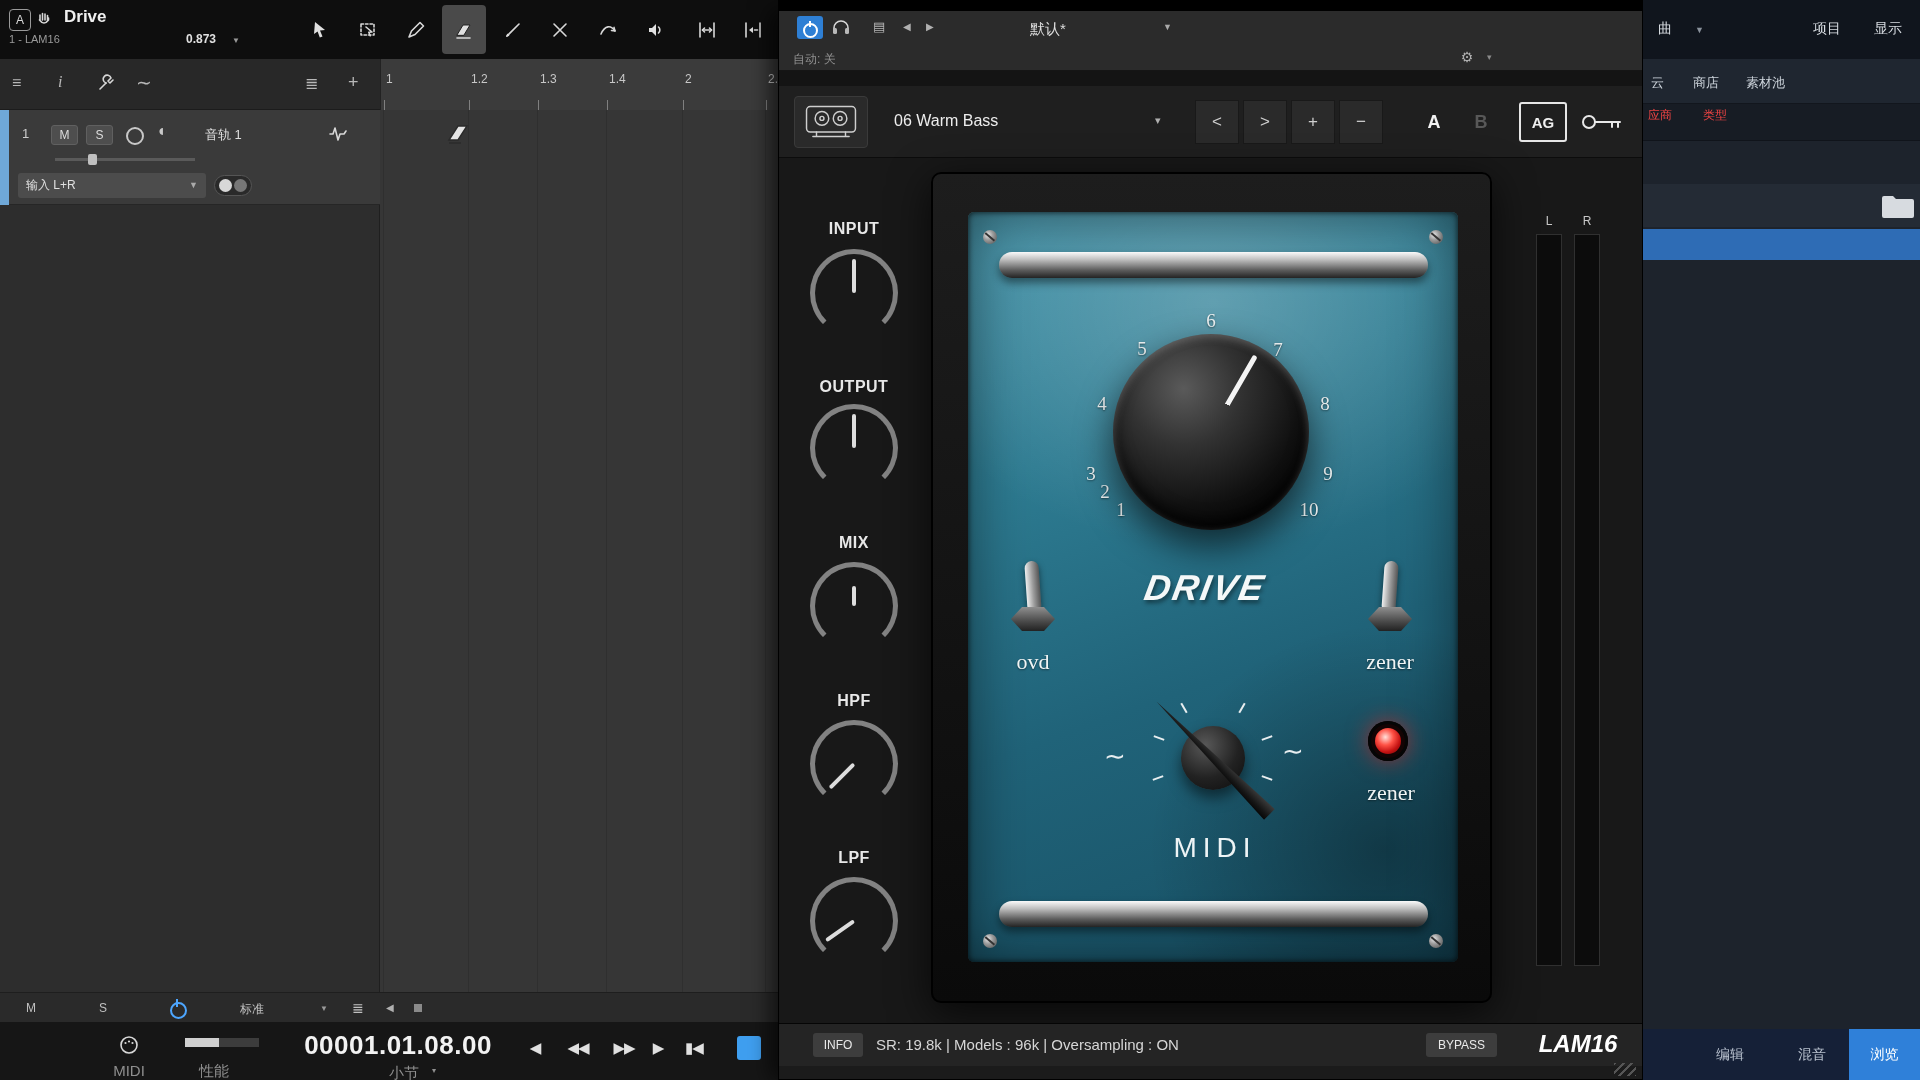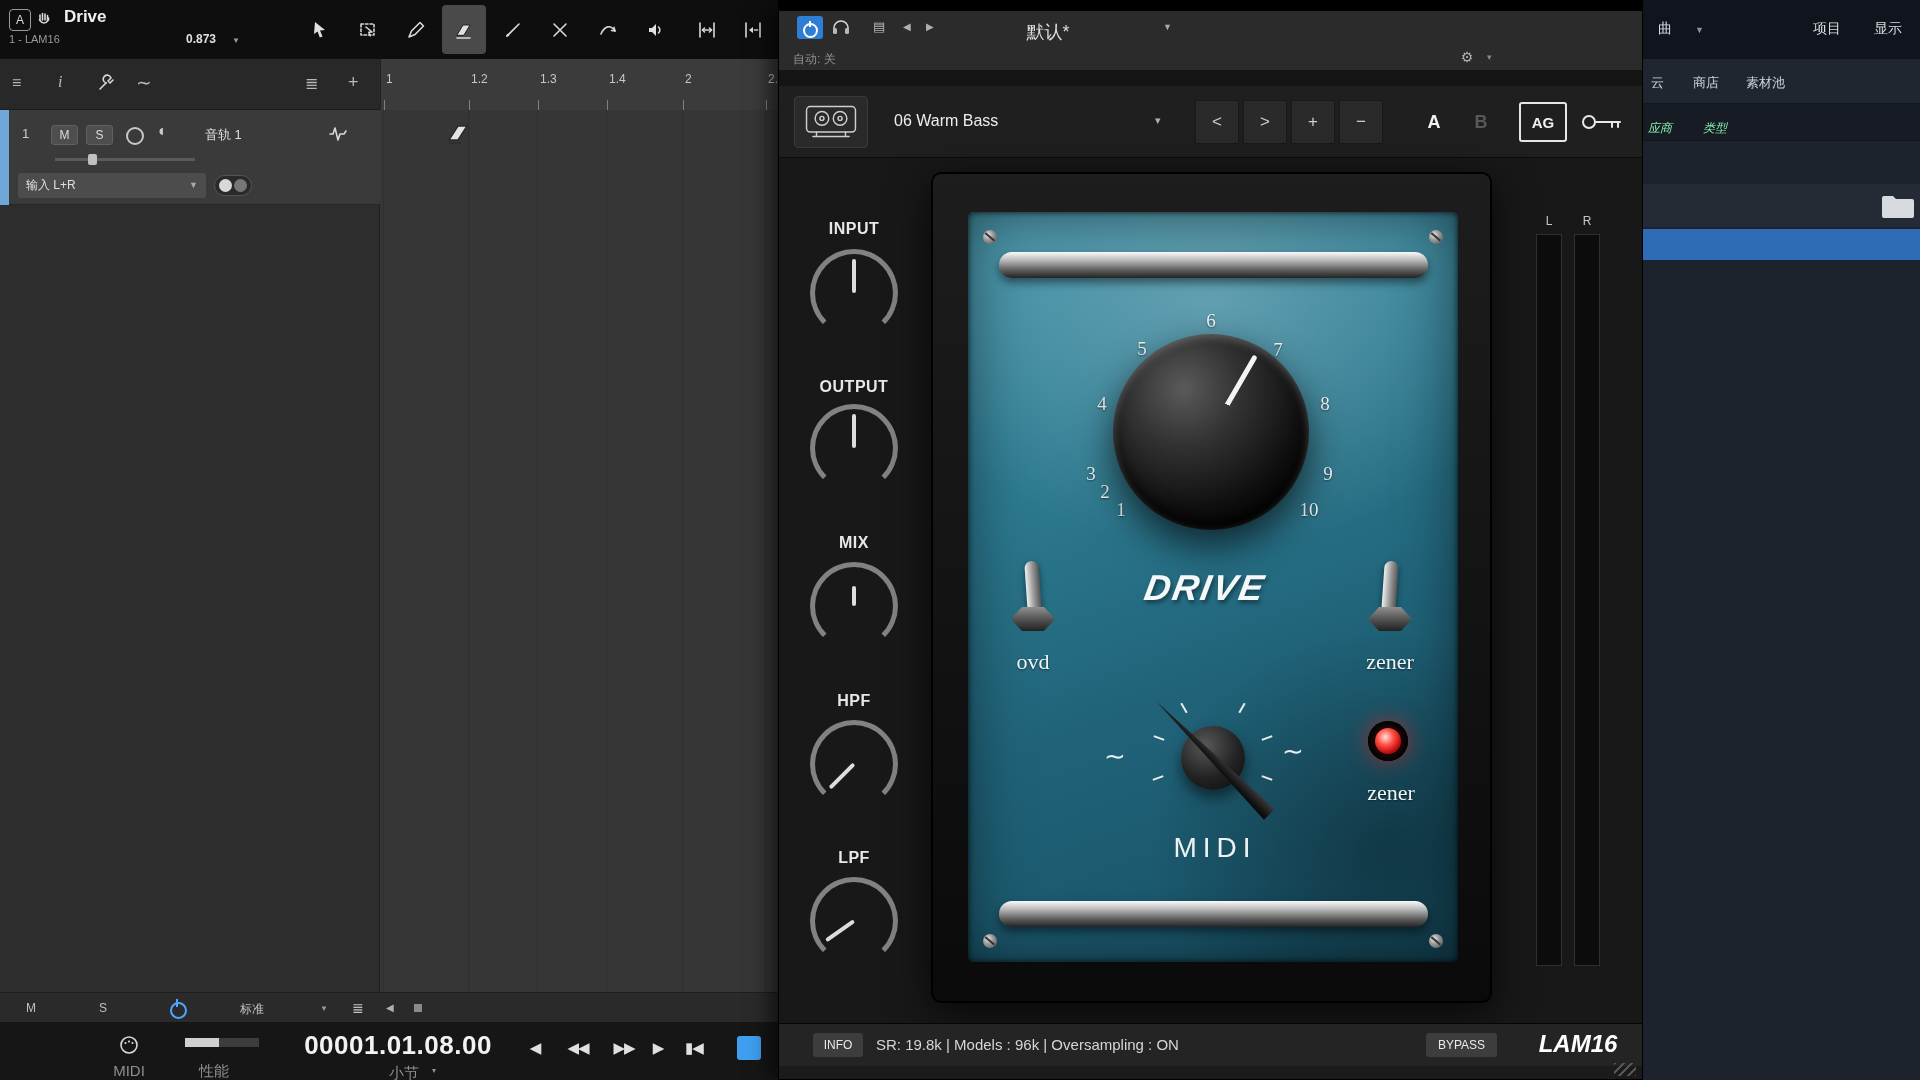--- a/index.html
+++ b/index.html
@@ -98,21 +98,21 @@
   .pstrip{left:0;top:1055px;width:863px;height:13px;background:#1b1b1b;}
   .grip{right:6px;bottom:3px;width:22px;height:13px;background:repeating-linear-gradient(135deg,#555 0 2px,transparent 2px 6px);}
 
   
   .browser{left:1643px;top:0;width:277px;height:1080px;background:#1d232c;}
   .bheader{left:0;top:0;width:277px;height:59px;background:#10151d;}
   .bhd-txt{font-size:14px;color:#d8dde2;}
   .btabs{left:0;top:59px;width:277px;height:45px;background:#1f2630;border-bottom:1px solid #12161d;box-sizing:border-box;}
   .btab{font-size:13px;color:#ccd3da;top:15px;}
   .bfilters{left:0;top:104px;width:277px;height:37px;background:#171c24;border-bottom:1px solid #10141b;box-sizing:border-box;}
-  .bfil{font-size:12px;color:#86efac;top:16px;font-style:italic;}
+  .bfil{font-size:12px;color:#ef4444;top:3px;}
   .blist{left:0;top:141px;width:277px;height:888px;background:#1d232c;}
   .brow-folder{left:0;top:43px;width:277px;height:43px;background:#242b35;}
   .brow-sel{left:0;top:88px;width:277px;height:31px;background:#2e6cb5;}
   .bfooter{left:0;top:1029px;width:277px;height:51px;background:#152037;}
   .bft-txt{font-size:14px;color:#b9c2cf;}
   .browse-box{left:206px;top:0;width:71px;height:51px;background:#2f80d9;color:#fff;font-size:14px;display:flex;align-items:center;justify-content:center;}
 </style>
 </head>
 <body>
 
@@ -310,21 +310,21 @@
       <span class="abs" style="left:52px;top:7px;">
         <svg class="icon" width="20" height="18" viewBox="0 0 20 18">
             <path d="M3 12 v-2 a7 7 0 0 1 14 0 v2"></path>
             <rect x="2" y="10" width="4" height="6" rx="1.5" fill="#b8b8b8" stroke="none"></rect>
             <rect x="14" y="10" width="4" height="6" rx="1.5" fill="#b8b8b8" stroke="none"></rect>
           </svg>
       </span>
       <span class="abs" style="left:94px;top:8px;font-size:13px;color:#b8b8b8;">▤</span>
       <span class="abs" style="left:124px;top:10px;font-size:10px;color:#b0b0b0;">◀</span>
       <span class="abs" style="left:147px;top:10px;font-size:10px;color:#b0b0b0;">▶</span>
-      <span class="abs ctrx" style="left:269px;top:9px;font-size:18px;color:#ddd;">默认*</span>
+      <span class="abs ctrx" style="left:269px;top:9px;font-size:15px;color:#ddd;">默认*</span>
       <span class="abs" style="left:384px;top:11px;font-size:9px;color:#aaa;">▼</span>
     </div>
 
     <div class="abs pw-row2">
       <span class="abs" style="left:14px;top:7px;font-size:12px;color:#8f8f8f;">自动: 关</span>
       <div class="abs wbtn" style="left:92px;">对照</div>
       <div class="abs wbtn" style="left:199px;">复制</div>
       <div class="abs wbtn" style="left:306px;color:#6a6a6a;">粘贴</div>
       <span class="abs ctr" style="left:688px;top:13px;font-size:14px;color:#b0b0b0;">⚙</span>
       <span class="abs" style="left:708px;top:8px;font-size:9px;color:#8a8a8a;">▾</span>
@@ -468,15 +468,20 @@
     <div class="abs blist">
       <div class="abs brow-folder">
         <span class="abs" style="left:237px;top:8px;">
           <svg width="36" height="28" viewBox="0 0 36 28">
               <path d="M2 6 a2 2 0 0 1 2-2 h9 l3 3 h16 a2 2 0 0 1 2 2 v15 a2 2 0 0 1 -2 2 H4 a2 2 0 0 1 -2-2 Z" fill="#d7dbe0"></path>
             </svg>
         </span>
       </div>
       <div class="abs brow-sel"></div>
     </div>
+    <div class="abs bfooter">
+      <span class="abs bft-txt ctrx" style="left:87px;top:17px;">编辑</span>
+      <span class="abs bft-txt ctrx" style="left:169px;top:17px;">混音</span>
+      <div class="abs browse-box">浏览</div>
+    </div>
   </section>
 
 </div>
 
 </body></html>

